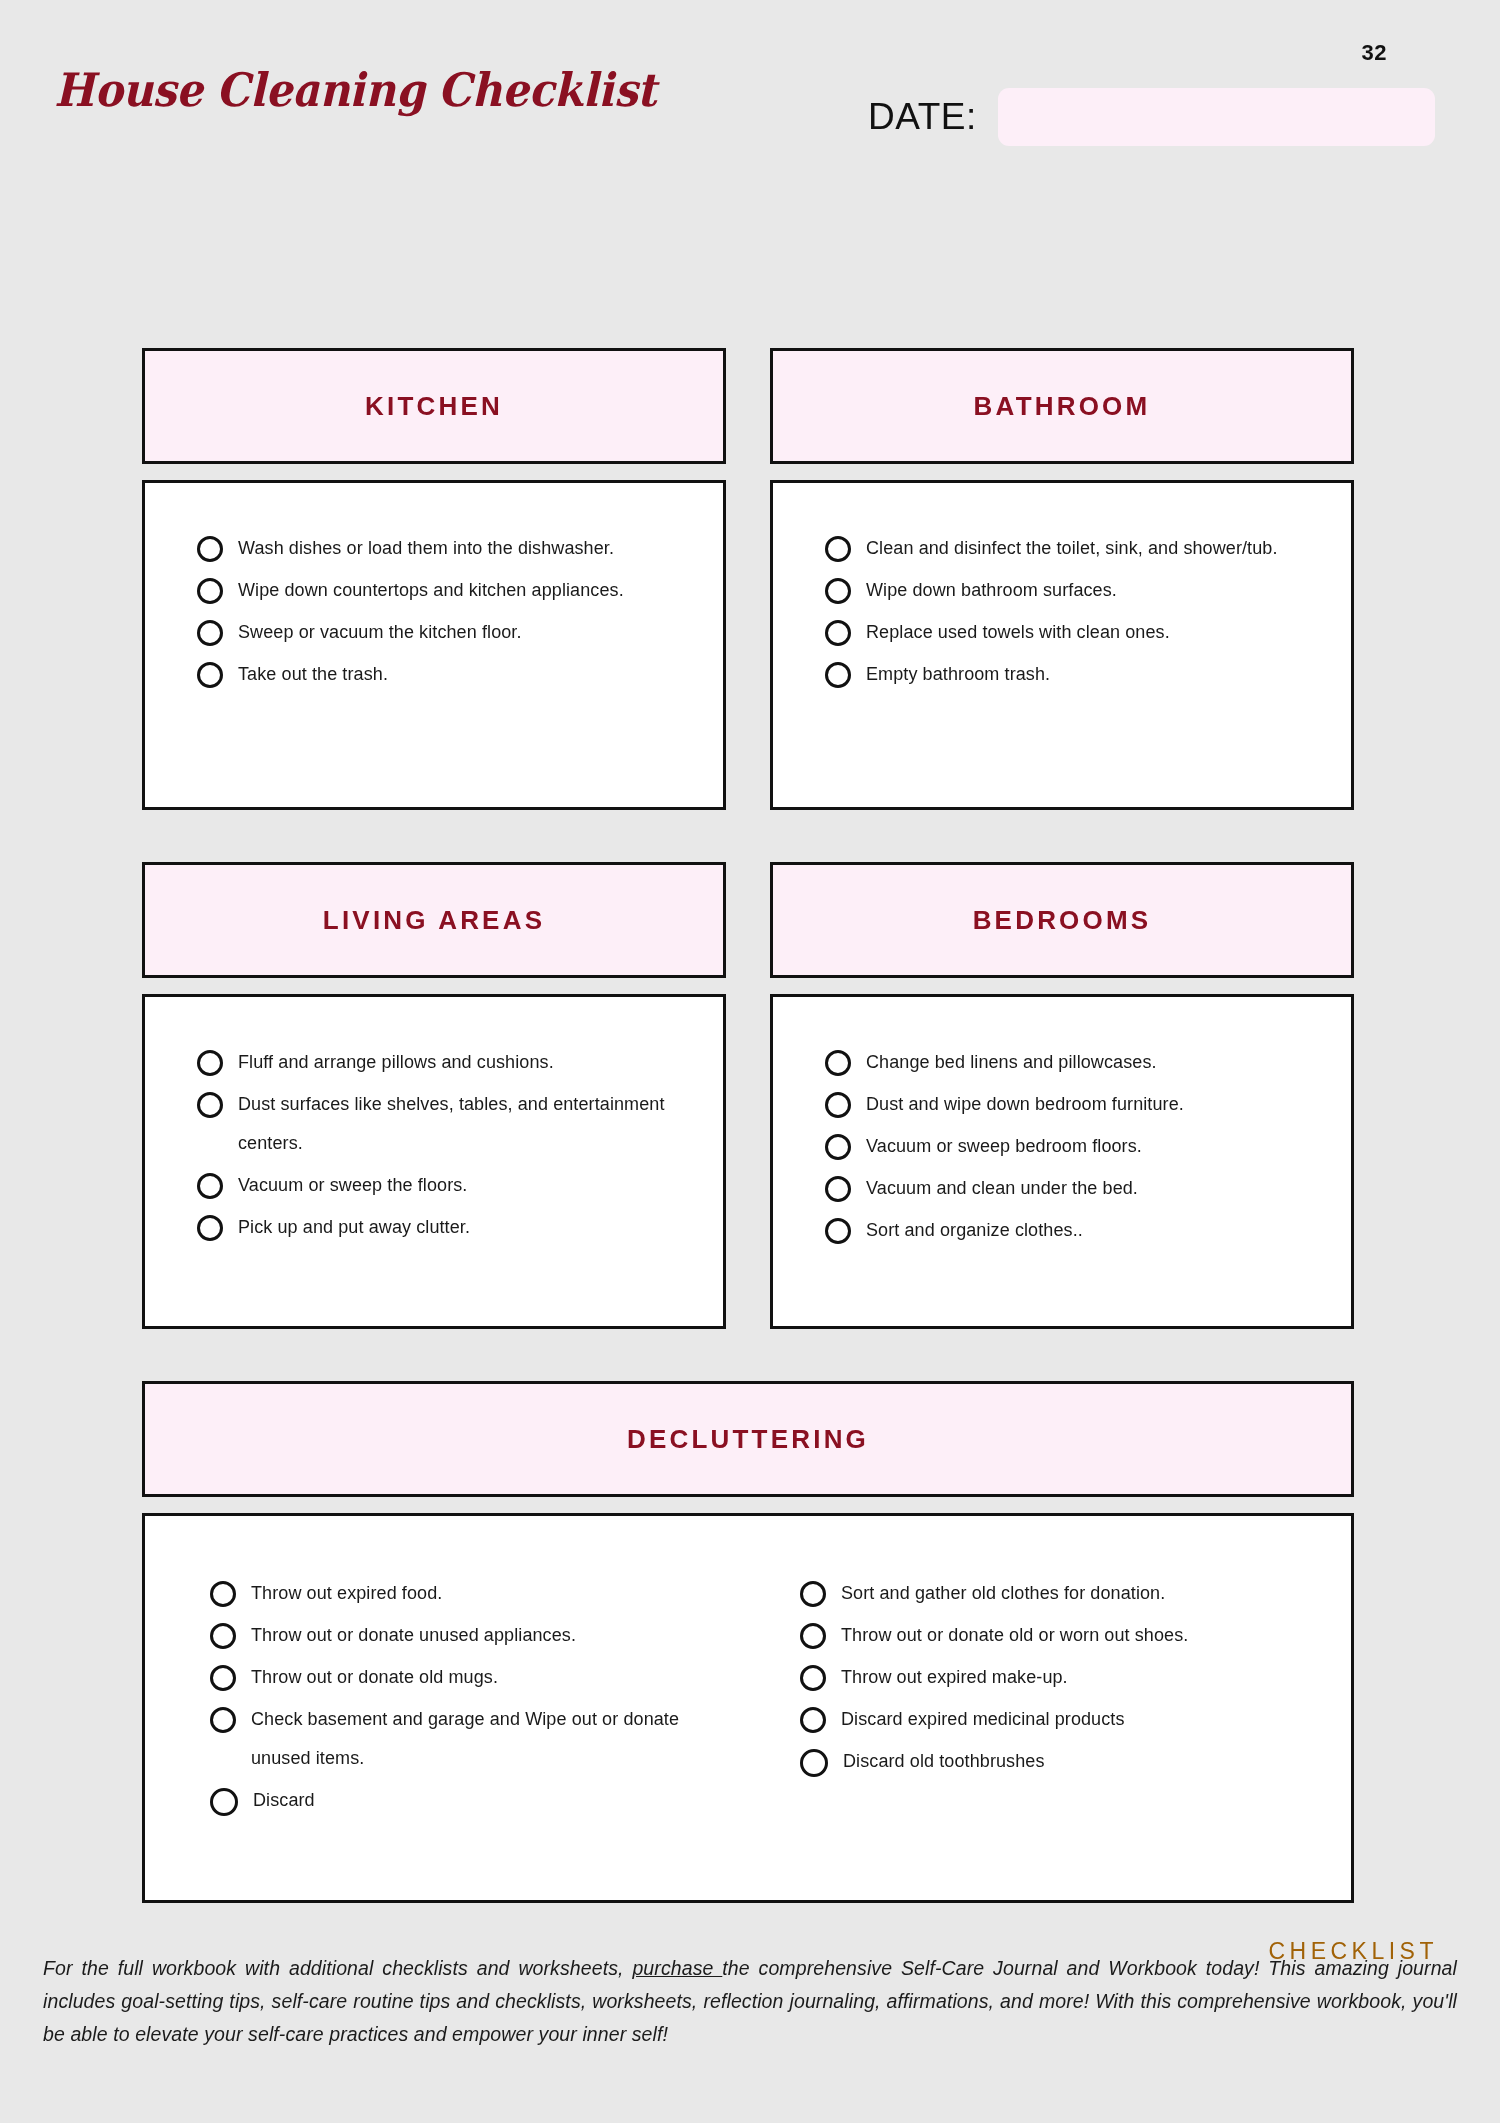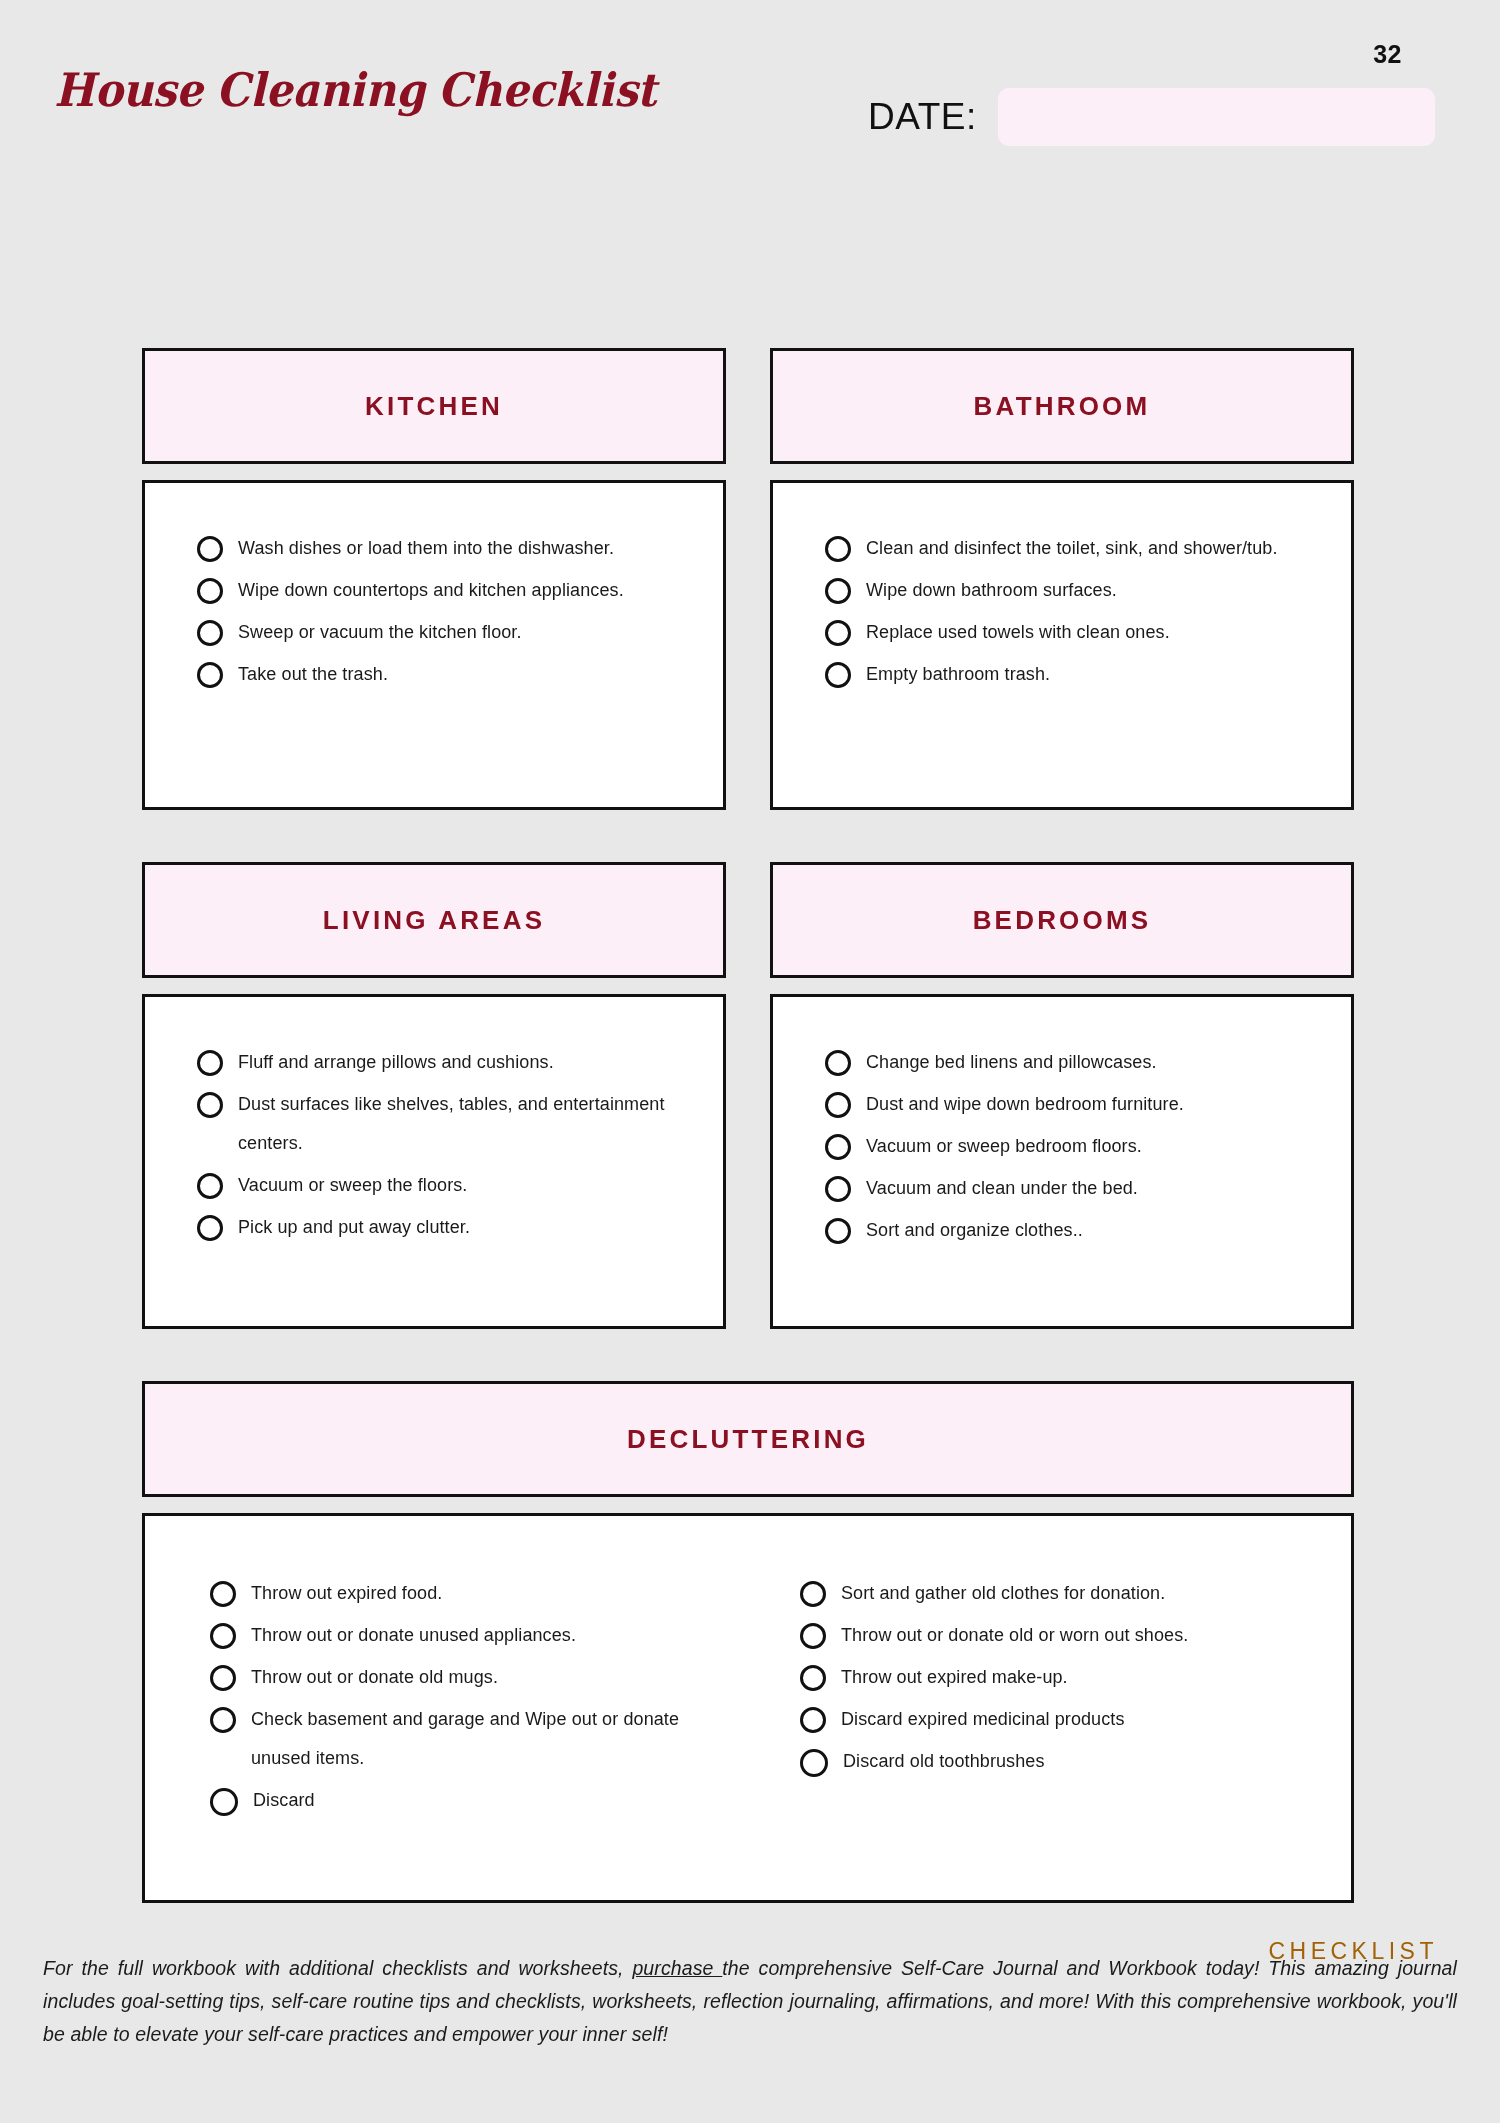--- a/index.html
+++ b/index.html
@@ -8,22 +8,22 @@
     background:#e8e8e8;
     font-family:"Liberation Sans", sans-serif;
     -webkit-font-smoothing:antialiased;
     overflow:hidden;
     position:relative;
   }
   .page{position:absolute;inset:0;}
 
   
   .page-num{
-    position:absolute;top:40px;right:98px;
-    font-size:25px;font-weight:bold;color:#111;
+    position:absolute;top:40px;right:113px;
+    font-size:22px;font-weight:bold;color:#111;
     letter-spacing:.5px;
   }
   .doc-title{
     position:absolute;left:58px;top:63px;
     font-family:"DejaVu Serif", serif;
     font-size:46px;font-weight:bold;
     font-style:italic;
     color:#8a1022;
     letter-spacing:-0.5px;
     transform:scaleX(.92) skewX(-3deg);

